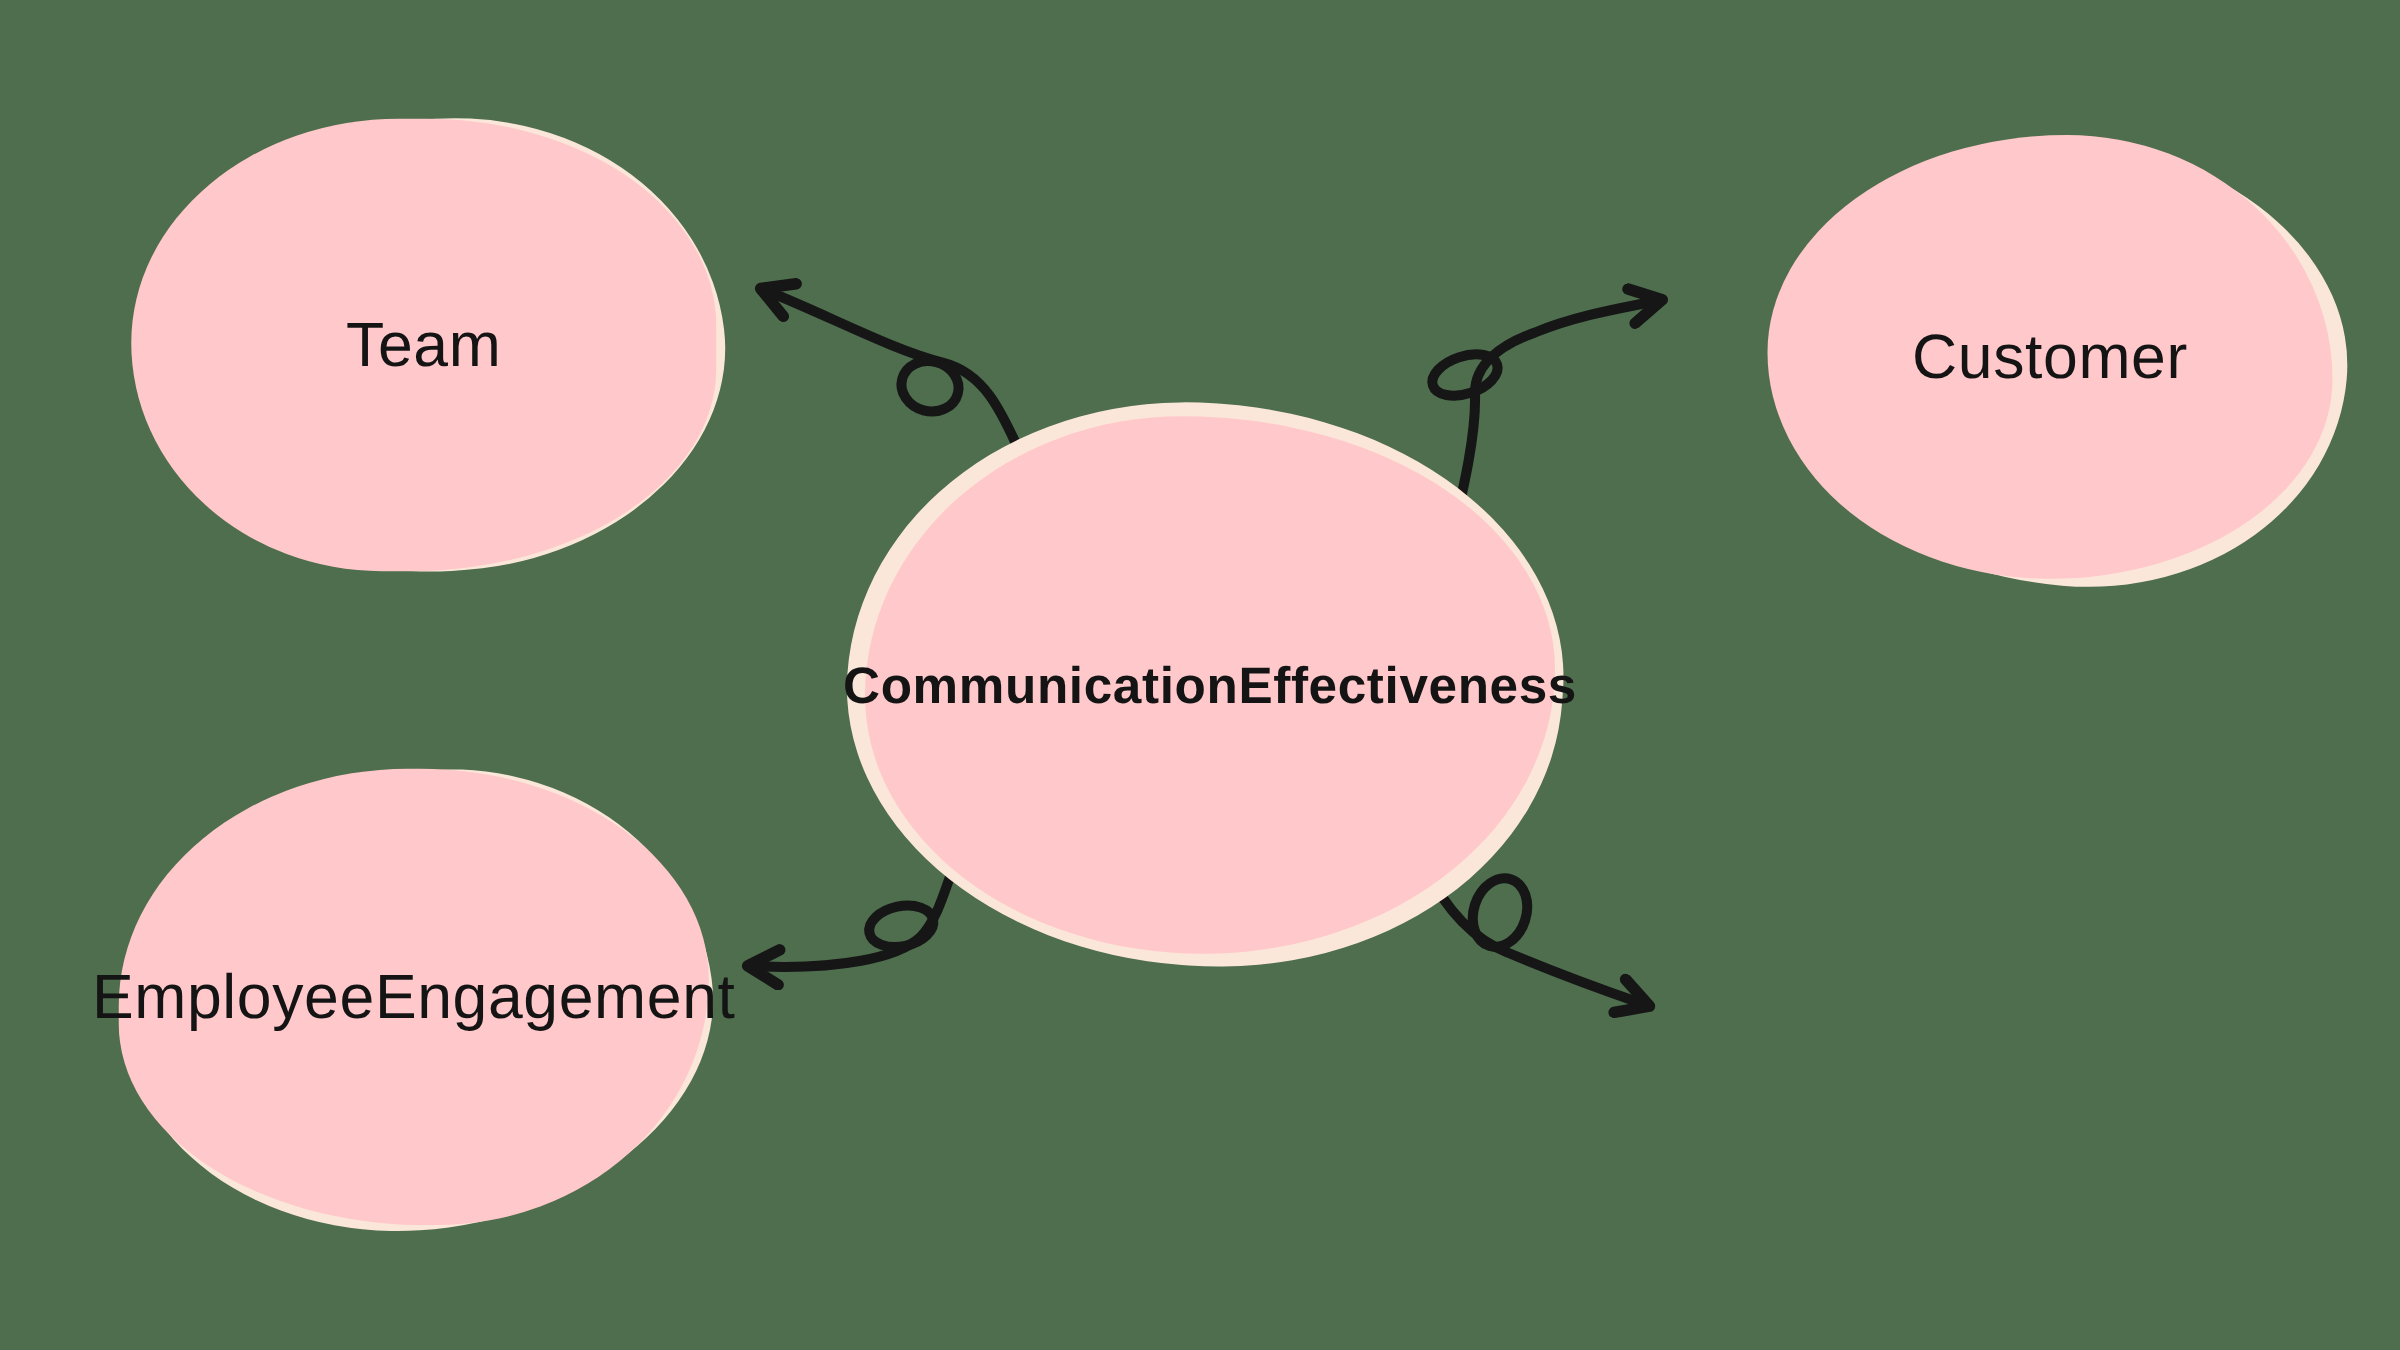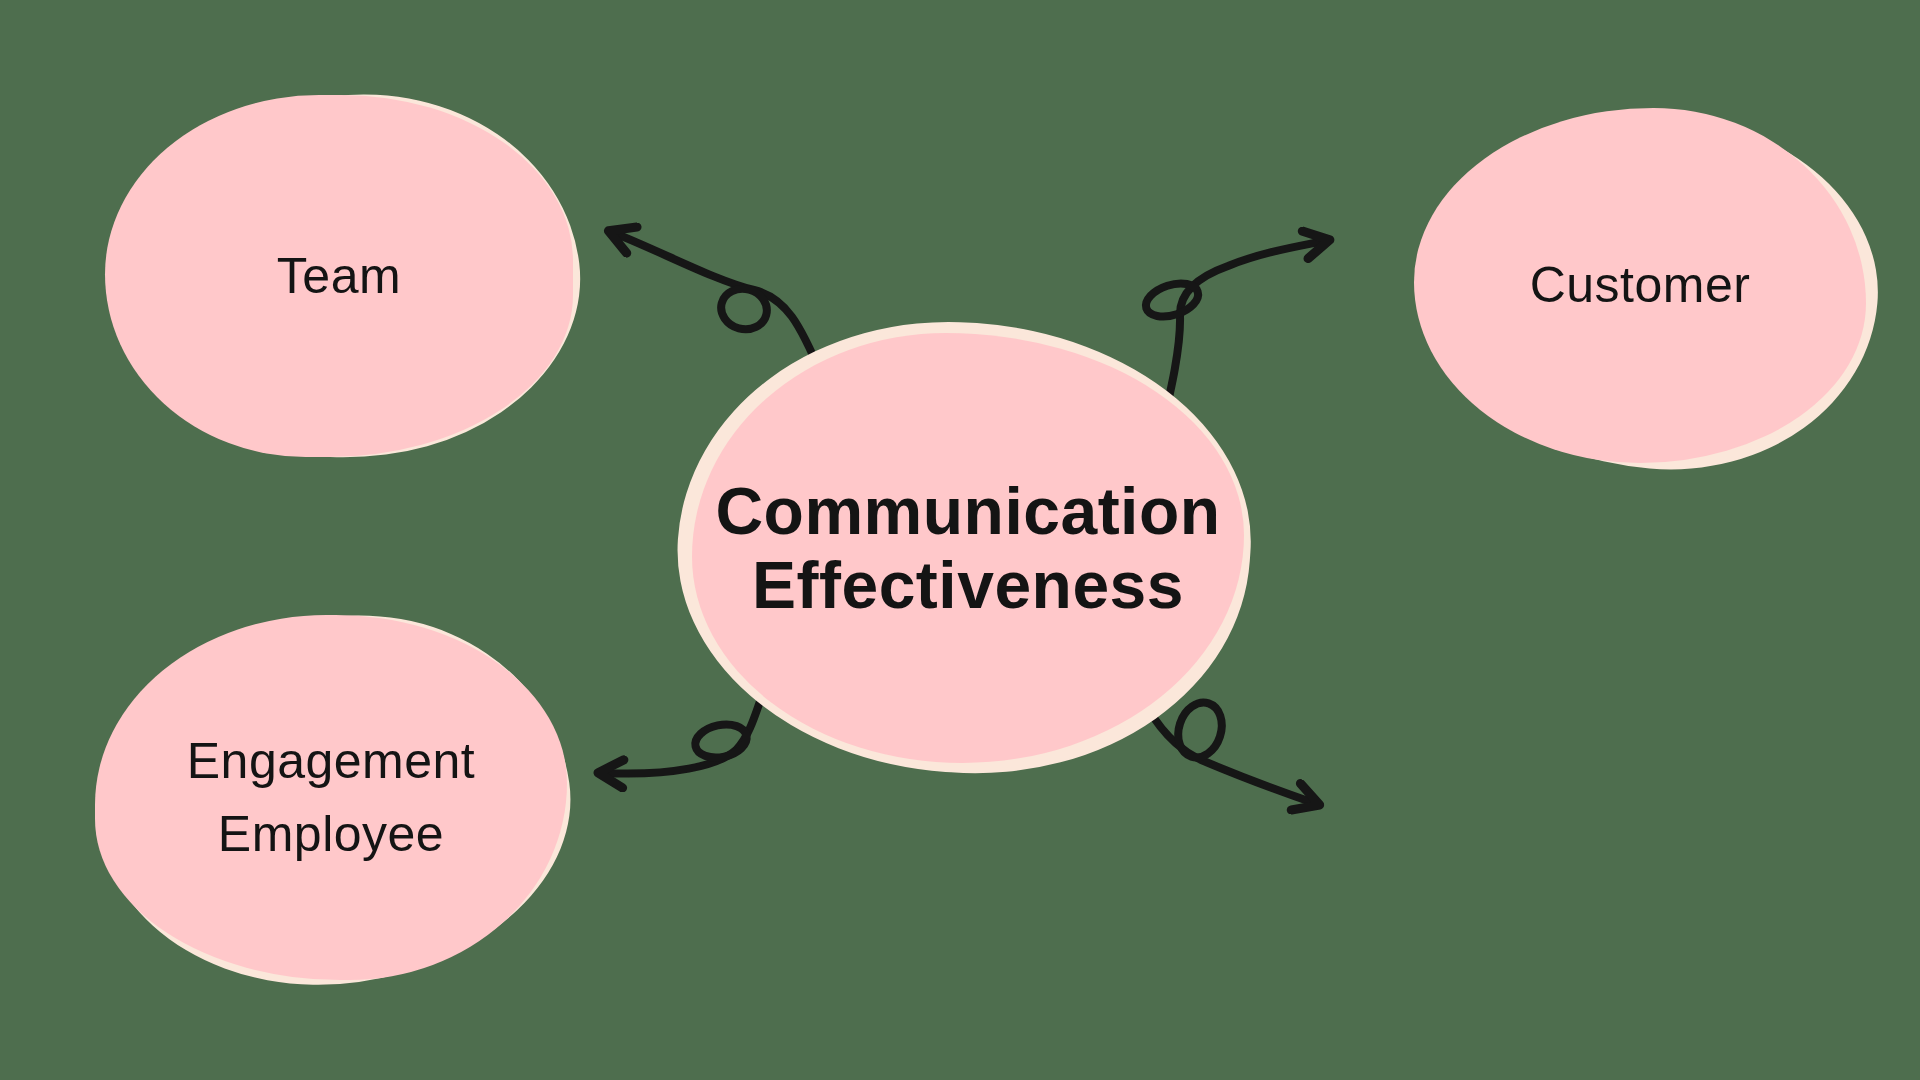--- a/index.html
+++ b/index.html
@@ -17,26 +17,26 @@
   .node {
     position: absolute; z-index: 2;
   }
   .blob {
     position: absolute; left: 0; top: 0; width: 100%; height: 100%;
   }
   .blob.back { background: #FBE7DA; }
   .blob.front { background: #FFC8CA; }
   .node-label {
     position: absolute; left: 0; top: 0; width: 100%; height: 100%;
-    display: flex; flex-direction: column; align-items: center; justify-content: center;
+    display: flex; flex-direction: row; align-items: center; justify-content: center;
     text-align: center; color: #141414;
     font-size: 50px; line-height: 73px; letter-spacing: 0.5px; font-weight: 400;
   }
   .node.center .node-label {
-    font-size: 66px; line-height: 74px; font-weight: 700;
+    font-size: 41px; line-height: 74px; font-weight: 700;
   }
 
   
   .node.team      { left: 105px;  top: 95px;  width: 468px; height: 362px; }
   .node.customer  { left: 1414px; top: 108px; width: 452px; height: 355px; }
   .node.employee  { left: 95px;   top: 615px; width: 472px; height: 365px; }
   .node.decision  { left: 1358px; top: 616px; width: 470px; height: 362px; }
   .node.center    { left: 692px;  top: 333px; width: 552px; height: 430px; }
 
   
@@ -92,22 +92,22 @@
     <div class="blob front"></div>
     <div class="node-label">
       <span>Customer</span>
     </div>
   </div>
 
   <div class="node employee">
     <div class="blob back"></div>
     <div class="blob front"></div>
     <div class="node-label">
+      <span>Employee</span>
       <span>Engagement</span>
-      <span>Employee</span>
     </div>
   </div>
 
 
   <div class="node center">
     <div class="blob back"></div>
     <div class="blob front"></div>
     <div class="node-label">
       <span>Communication</span>
       <span>Effectiveness</span>

